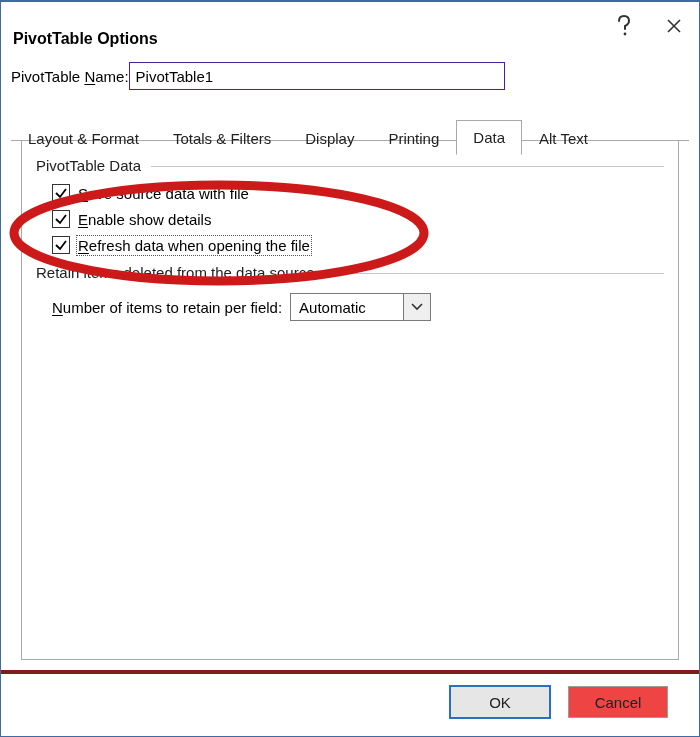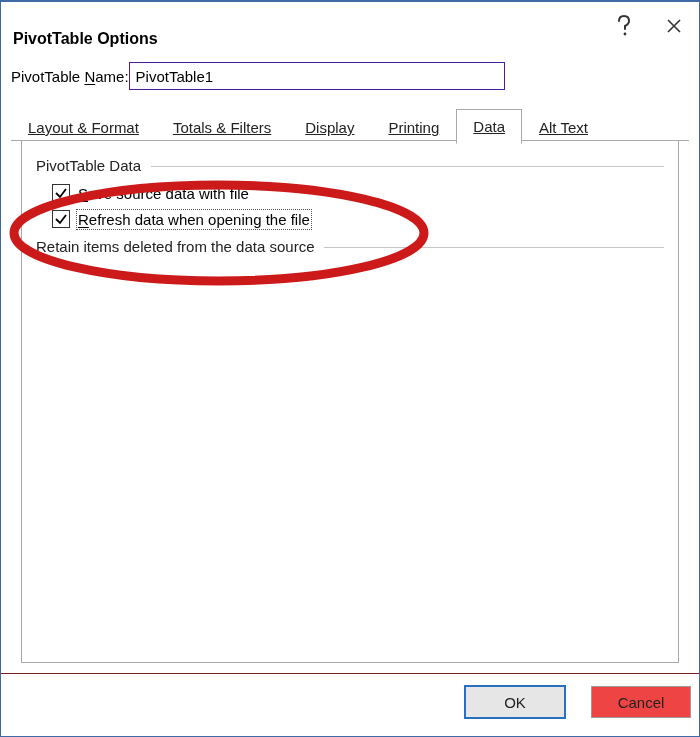--- a/index.html
+++ b/index.html
@@ -72,25 +72,24 @@
     position: relative;
     border-bottom: 1px solid #a9a9a9;
     height: 38px;
   }
   .tab {
     padding: 8px 16px 8px 16px;
     border: 1px solid transparent;
     border-bottom: none;
     margin-right: 0;
     position: relative;
-    top: 4px;
+    top: 15px;
     color: #222;
     cursor: default;
     font-size: 15px;
-    text-decoration: underline;
   }
   .tab.active {
     background: #fff;
     border-color: #a9a9a9;
     border-bottom: 1px solid #fff;
     z-index: 2;
   }
 
   .tab-body {
     border: 1px solid #a9a9a9;
@@ -175,23 +174,23 @@
     background: #efefef;
     display: inline-flex;
     align-items: center;
     justify-content: center;
   }
 
   
   .button-bar {
     display: flex;
     justify-content: flex-end;
-    gap: 26px;
-    padding: 12px 8px 18px 0;
-    border-top: 1px solid #7f1d1d;
+    gap: 18px;
+    padding: 12px 31px 18px 0;
+    border-top: 4px solid #7f1d1d;
     margin-top: auto;
   }
   .btn {
     min-width: 100px;
     height: 32px;
     background: #ef4444;
     border: 1px solid #9b9b9b;
     font: inherit;
     color: #222;
     display: inline-flex;
@@ -263,38 +262,61 @@
           <span class="cb">
             <svg width="14" height="14" viewBox="0 0 14 14">
                 <path d="M2 7 L6 11 L12 3" fill="none" stroke="#000" stroke-width="1.8"></path>
               </svg>
           </span>
           <span class="opt-label">
             <span class="underline-accel">S</span><span>ave source data with file</span>
           </span>
         </div>
 
-
         <div class="option-row">
           <span class="cb">
             <svg width="14" height="14" viewBox="0 0 14 14">
                 <path d="M2 7 L6 11 L12 3" fill="none" stroke="#000" stroke-width="1.8"></path>
               </svg>
           </span>
+          <span class="opt-label">
+            <span class="underline-accel">E</span><span>nable show details</span>
+          </span>
+        </div>
+
+        <div class="option-row">
+          <span class="cb">
+            <svg width="14" height="14" viewBox="0 0 14 14">
+                <path d="M2 7 L6 11 L12 3" fill="none" stroke="#000" stroke-width="1.8"></path>
+              </svg>
+          </span>
           <span class="opt-label focus-rect">
             <span class="underline-accel">R</span><span>efresh data when opening the file</span>
           </span>
         </div>
       </div>
 
       <div class="group">
         <div class="group-header">
           <span class="gtext">Retain items deleted from the data source</span>
           <span class="line"></span>
         </div>
+        <div class="retain-row">
+          <span class="rlabel">
+            <span class="underline-accel">N</span><span>umber of items to retain per field:</span>
+          </span>
+          <span class="combo">
+            <span class="combo-text">Automatic</span>
+            <span class="combo-btn">
+              <svg width="12" height="8" viewBox="0 0 12 8">
+                  <path d="M1 1 L6 6 L11 1" fill="none" stroke="#333" stroke-width="1.6"></path>
+                </svg>
+            </span>
+          </span>
+        </div>
       </div>
 
 
     </div>
   </div>
 
   <div class="button-bar">
     <button class="btn primary">OK</button>
     <button class="btn">Cancel</button>
   </div>

